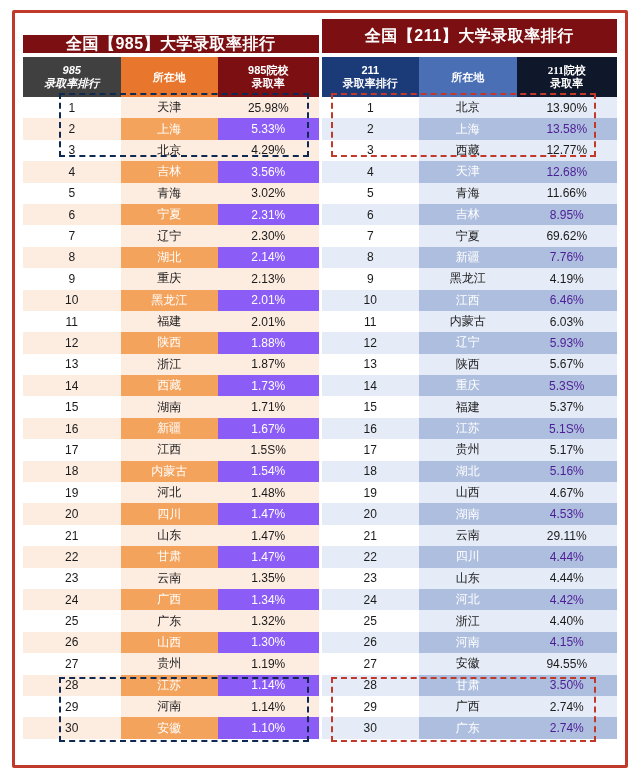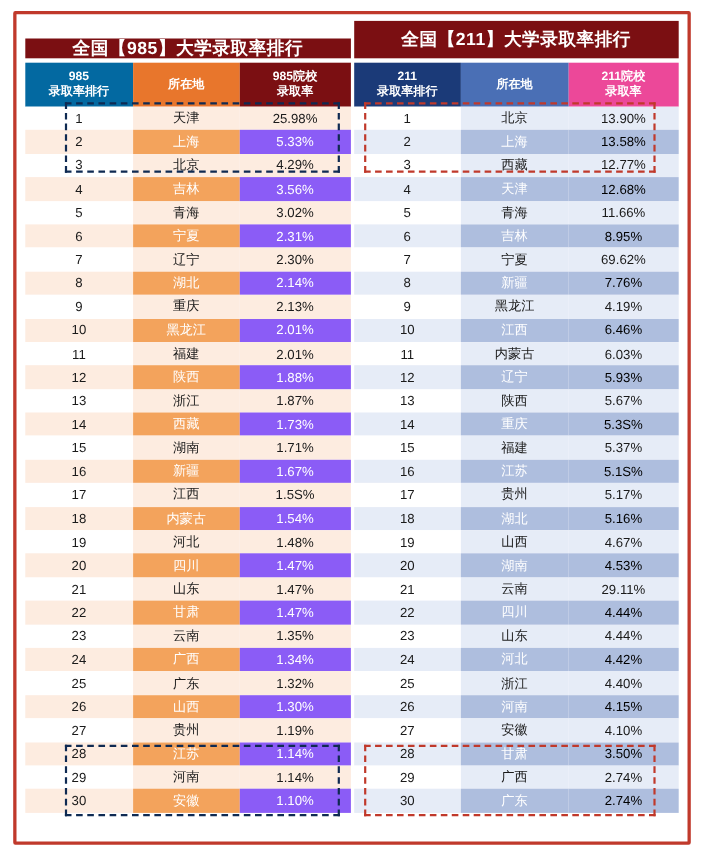--- a/index.html
+++ b/index.html
@@ -58,27 +58,27 @@
     font-size: 11px;
     font-weight: bold;
     color: #ffffff;
     text-align: center;
     line-height: 1.15;
     padding: 5px 1px;
     height: 40px;
     vertical-align: middle;
   }
   
-  .h985-rank { background: #0369a1; width: 33%; }
+  .h985-rank { background: #404040; width: 33%; font-style: italic; }
   .h985-loc  { background: #e8762c; width: 33%; }
   .h985-rate { background: #7b0f12; width: 34%; }
   
   .h211-rank { background: #1b3a78; width: 33%; }
   .h211-loc  { background: #4a6fb5; width: 33%; }
-  .h211-rate { background: #ec4899; width: 34%; }
+  .h211-rate { background: #0f172a; width: 34%; font-family: Liberation Serif, serif; }
 
   td {
     font-size: 12px;
     text-align: center;
     height: 21.4px;
     padding: 0;
     color: #1a1a1a;
     border: none;
   }
   td.rank { width: 33%; }
@@ -89,21 +89,21 @@
   .r985-alt td.rank { background: #fdece0; }
   .r985-alt td.loc  { background: #f3a35c; color: #ffffff; }
   .r985-alt td.rate { background: #8b5cf6; color: #ffffff; }
   .r985-plain td.rank { background: #ffffff; }
   .r985-plain td.loc  { background: #fdece0; }
   .r985-plain td.rate { background: #fdece0; }
 
   
   .r211-alt td.rank { background: #e6ecf7; }
   .r211-alt td.loc  { background: #aebede; color: #ffffff; }
-  .r211-alt td.rate { background: #aebede; color: #000000; }
+  .r211-alt td.rate { background: #aebede; color: #4c1d95; }
   .r211-plain td.rank { background: #ffffff; }
   .r211-plain td.loc  { background: #e6ecf7; }
   .r211-plain td.rate { background: #e6ecf7; }
 
   
   .dash {
     position: absolute;
     border: 2px dashed #0f2a52;
     pointer-events: none;
     z-index: 5;
@@ -435,21 +435,21 @@
                 <td class="rate">4.40%</td>
               </tr>
               <tr class="r211-alt">
                 <td class="rank">26</td>
                 <td class="loc">河南</td>
                 <td class="rate">4.15%</td>
               </tr>
               <tr class="r211-plain">
                 <td class="rank">27</td>
                 <td class="loc">安徽</td>
-                <td class="rate">4.10%</td>
+                <td class="rate">94.55%</td>
               </tr>
               <tr class="r211-alt">
                 <td class="rank">28</td>
                 <td class="loc">甘肃</td>
                 <td class="rate">3.50%</td>
               </tr>
               <tr class="r211-plain">
                 <td class="rank">29</td>
                 <td class="loc">广西</td>
                 <td class="rate">2.74%</td>

